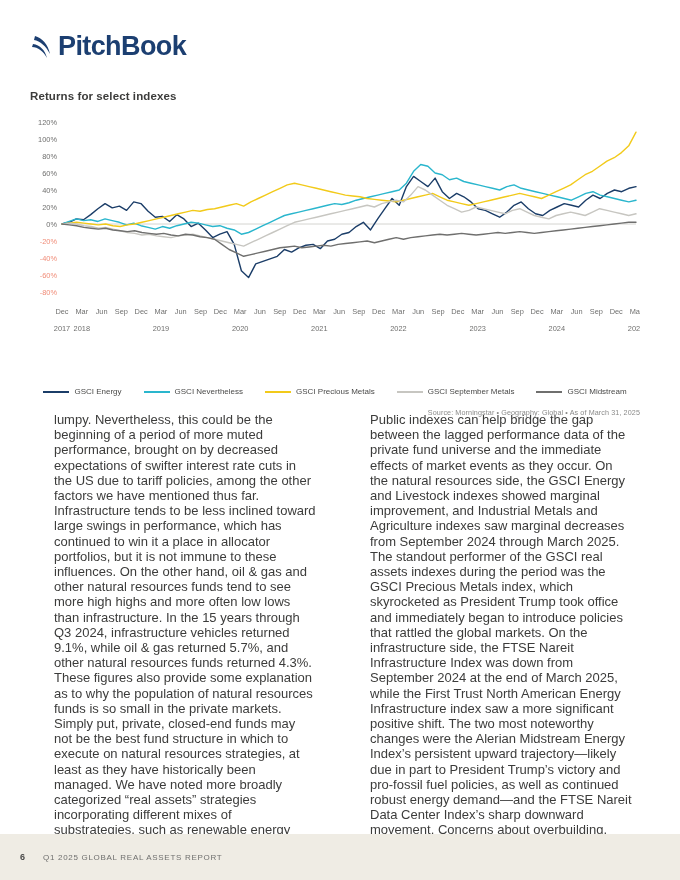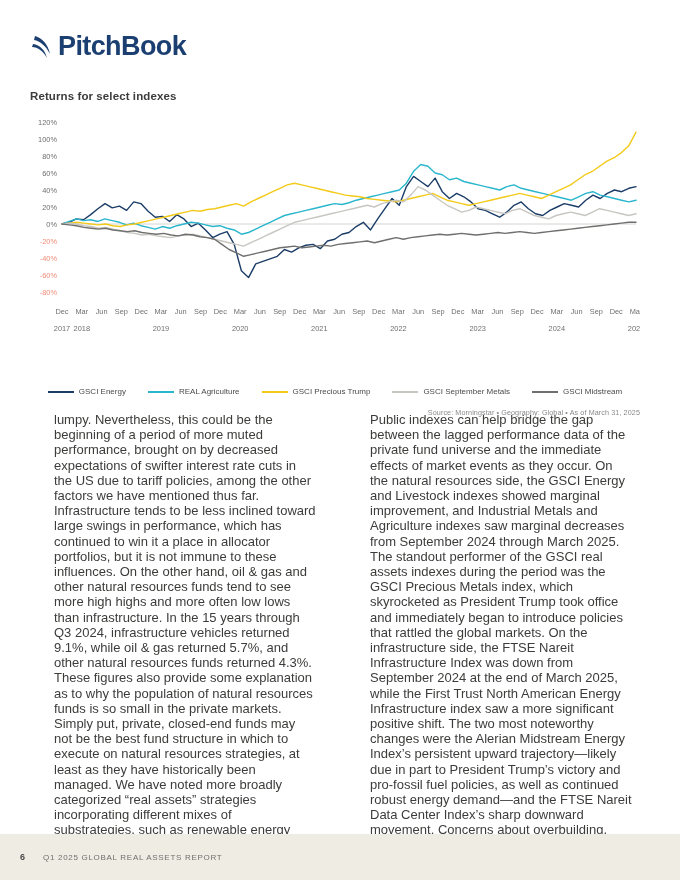--- a/index.html
+++ b/index.html
@@ -153,25 +153,25 @@
         </svg>
     </div>
 
     <div class="legend" id="legend">
         <div class="legend-item">
           <span class="legend-swatch" style="background: rgb(27, 61, 104);"></span>
           <span class="legend-label">GSCI Energy</span>
         </div>
         <div class="legend-item">
           <span class="legend-swatch" style="background: rgb(42, 182, 205);"></span>
-          <span class="legend-label">REAL Agriculture</span>
+          <span class="legend-label">GSCI Nevertheless</span>
         </div>
         <div class="legend-item">
           <span class="legend-swatch" style="background: rgb(242, 202, 26);"></span>
-          <span class="legend-label">GSCI Precious Trump</span>
+          <span class="legend-label">GSCI Precious Metals</span>
         </div>
         <div class="legend-item">
           <span class="legend-swatch" style="background: rgb(199, 198, 193);"></span>
           <span class="legend-label">GSCI September Metals</span>
         </div>
         <div class="legend-item">
           <span class="legend-swatch" style="background: rgb(111, 111, 110);"></span>
           <span class="legend-label">GSCI Midstream</span>
         </div>
       </div>

